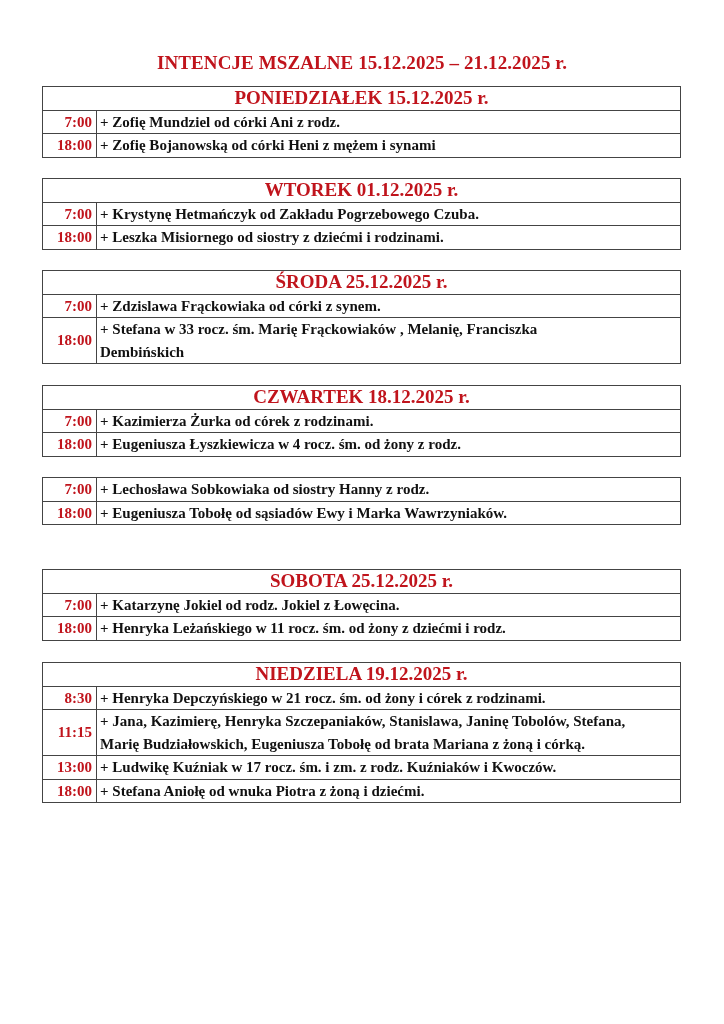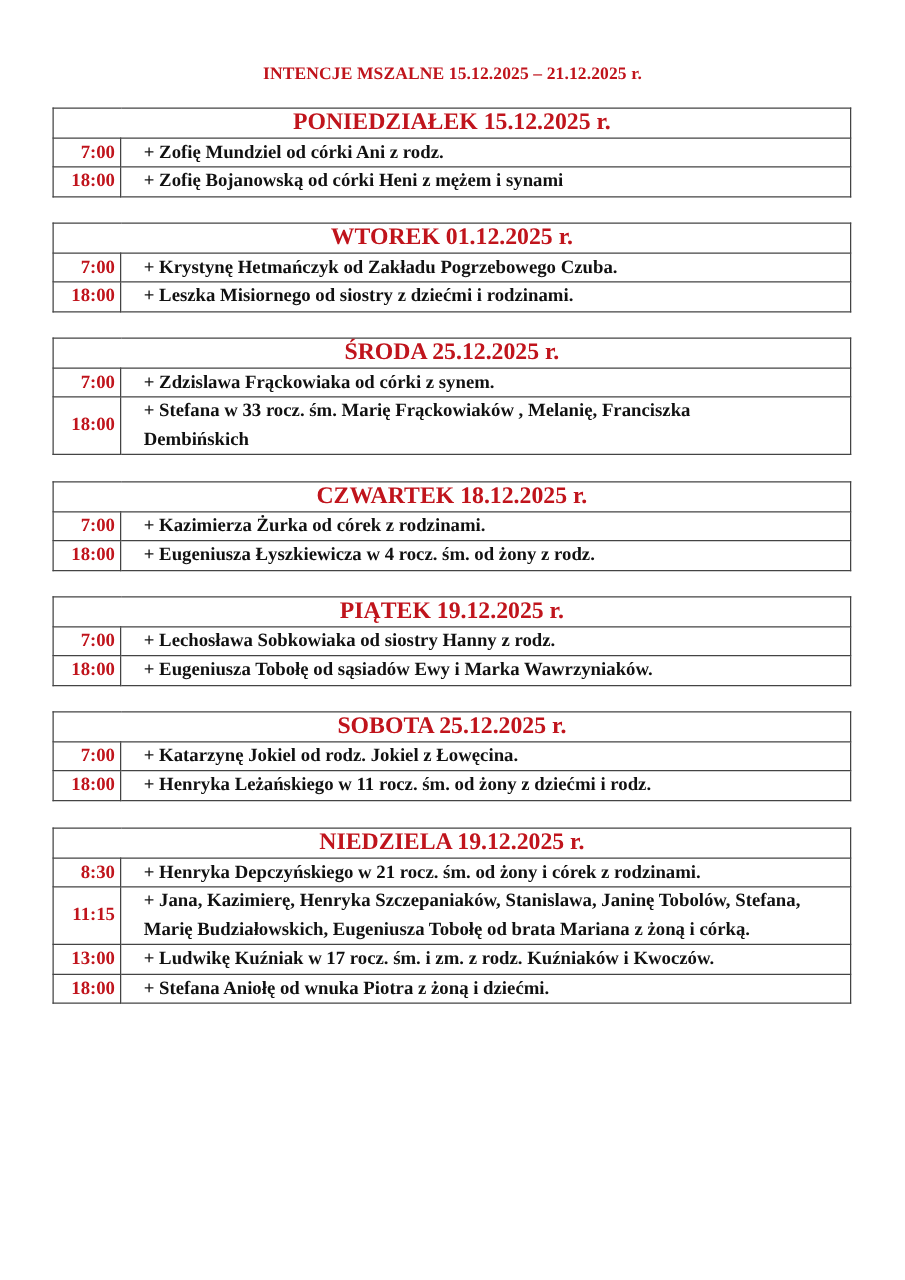--- a/index.html
+++ b/index.html
@@ -3,41 +3,41 @@
   <meta charset="utf-8">
   <style>
     html, body { margin: 0; padding: 0; background: #ffffff; }
     body {
       width: 724px; height: 1024px; position: relative; overflow: hidden;
       font-family: "Liberation Serif", "DejaVu Serif", serif;
       color: #111;
     }
     .title {
       position: absolute; top: 52px; left: 0; width: 724px;
-      text-align: center; font-weight: bold; font-size: 14px;
+      text-align: center; font-weight: bold; font-size: 19px;
       color: #c0141c; letter-spacing: 0.1px;
     }
     .day-table {
       position: absolute; left: 42px; width: 639px;
       border-collapse: collapse; table-layout: fixed;
       font-size: 15px; font-weight: bold;
     }
     .day-table td {
       border: 1.3px solid #444;
       padding: 0 5px; line-height: 22.5px; height: 22px;
       vertical-align: middle;
     }
     .day-table td.hdr {
       text-align: center; color: #c0141c; font-size: 19px;
     }
     .day-table col.c-time { width: 54px; }
     .day-table td.time {
       text-align: right; color: #c0141c; padding-right: 4px; padding-left: 12px;
     }
-    .day-table td.txt { padding-left: 18px; white-space: normal; }
+    .day-table td.txt { padding-left: 3px; white-space: normal; }
   </style>
 </head>
 <body>
 
 <div class="title">INTENCJE MSZALNE 15.12.2025 – 21.12.2025 r.</div>
 
 <table class="day-table" style="top:86px">
   <colgroup>
       <col class="c-time">
       <col>
@@ -116,23 +116,20 @@
       </tr>
 </tbody>
   </table>
 
 <table class="day-table" style="top:477px">
   <colgroup>
       <col class="c-time">
       <col>
     </colgroup>
   <tbody>
-      <tr>
-        <td colspan="2" class="hdr">PIĄTEK 19.12.2025 r.</td>
-      </tr>
   <tr>
         <td class="time">7:00</td>
         <td class="txt">+ Lechosława Sobkowiaka od siostry Hanny z rodz.</td>
       </tr>
   <tr>
         <td class="time">18:00</td>
         <td class="txt">+ Eugeniusza Tobołę od sąsiadów Ewy i Marka Wawrzyniaków.</td>
       </tr>
 </tbody>
   </table>

